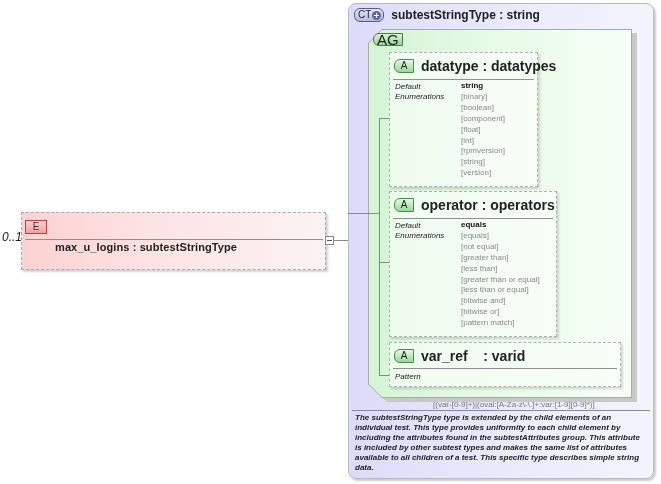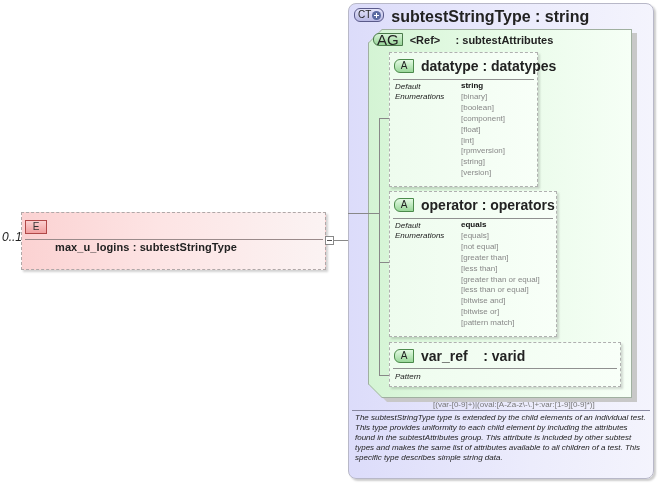--- a/index.html
+++ b/index.html
@@ -39,36 +39,36 @@
   .line-h { position:absolute; height:1px; background:#888; }
   .line-v { position:absolute; width:1px; background:#888; }
 
   
   .card-ct {
     position:absolute; left:348px; top:3px; width:306px; height:476px; box-sizing:border-box;
     border:1px solid #b8b8c8; border-radius:8px;
     background:linear-gradient(90deg,#dcdcfa 0%,#ececfc 60%,#f4f4fd 100%);
     box-shadow:2px 2px 2px rgba(0,0,0,0.2);
   }
-  .ct-head { position:absolute; left:5px; top:4px; display:flex; align-items:flex-start; }
+  .ct-head { position:absolute; left:5px; top:4px; display:flex; align-items:center; }
   .badge-ct {
     height:14px; box-sizing:border-box; padding:0 2px 0 3px;
     border:1px solid #5a5a8a; border-radius:6px;
     background:linear-gradient(#e4e4fa,#b8b8e4);
     font-size:10px; line-height:12px; color:#222; display:flex; align-items:center; margin-right:7px;
   }
   .plus-dot {
     display:inline-block; width:9px; height:9px; border-radius:50%; margin-left:1px;
     background:#5a6aa0; position:relative;
   }
   .plus-dot::before { content:""; position:absolute; left:2px; right:2px; top:4px; height:1px; background:#fff; }
   .plus-dot::after { content:""; position:absolute; top:2px; bottom:2px; left:4px; width:1px; background:#fff; }
-  .ct-title { font-size:16px; font-weight:bold; color:#222; }
+  .ct-title { font-size:12px; font-weight:bold; color:#222; }
   .ct-sep { position:absolute; left:3px; right:3px; top:406px; height:1px; background:#8888a0; }
-  .ct-desc { position:absolute; left:6px; top:409px; right:5px; font-size:8px; font-style:italic; line-height:10px; color:#222; }
+  .ct-desc { position:absolute; left:6px; top:409px; right:5px; font-size:8px; font-style:italic; line-height:10px; color:#222;font-weight:bold; }
 
   
   .card-ag {
     position:absolute; left:368px; top:29px; width:264px; height:369px; box-sizing:border-box;
     border:1px solid #a8b8a8;
     clip-path:polygon(0 14px,14px 0,100% 0,100% 100%,14px 100%,0 calc(100% - 14px));
     background:linear-gradient(90deg,#d4f4d4 0%,#e8fbe8 50%,#f6fff6 100%);
   }
   .ag-shadow {
     position:absolute; left:373px; top:33px; width:264px; height:369px;
@@ -137,21 +137,20 @@
 
 <div class="line-h" style="left:348px;top:213px;width:20px;"></div>
 
 <div class="ag-shadow"></div>
 <div class="card-ag"></div>
 <svg class="ag-border" width="264" height="369">
   <polygon points="0.5,14 14,0.5 263.5,0.5 263.5,368.5 14,368.5 0.5,355" fill="none" stroke="#a0b0a0" stroke-width="1"></polygon>
 </svg>
 <div class="ag-head">
   <div class="badge-ag">AG</div>
-  <span class="ag-title">&lt;Ref&gt;     : subtestAttributes</span>
 </div>
 
 <div class="line-v" style="left:379px;top:118px;height:257px;"></div>
 <div class="line-h" style="left:368px;top:213px;width:12px;"></div>
 <div class="line-h" style="left:379px;top:118px;width:10px;"></div>
 <div class="line-h" style="left:379px;top:262px;width:10px;"></div>
 <div class="line-h" style="left:379px;top:375px;width:10px;"></div>
 
 <div class="attr" style="left:389px;top:52px;width:149px;height:135px;">
   <div class="attr-head">

